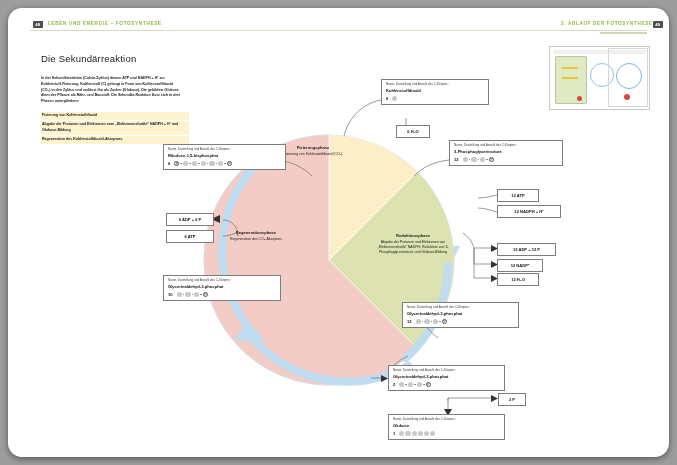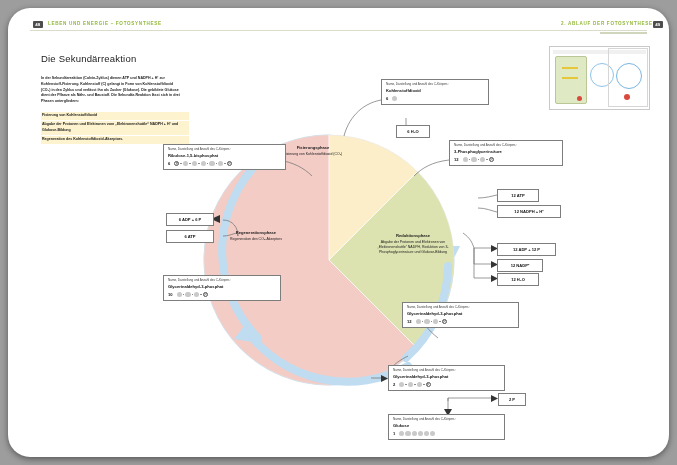--- a/index.html
+++ b/index.html
@@ -1,18 +1,18 @@
 <!DOCTYPE html>
 <html><head>
 <meta charset="utf-8">
 <style>
   html,body{margin:0;padding:0;background:#9a9a9a;}
   body{font-family:"Liberation Sans",sans-serif;}
   .viewport{position:relative;width:677px;height:465px;overflow:hidden;background:#9d9d9d;}
-  .page{position:absolute;left:8px;top:8px;width:661px;height:449px;background:#ffffff;border-radius:22px;box-shadow:0 2px 6px rgba(0,0,0,.45);overflow:hidden;}
+  .page{position:absolute;left:8px;top:8px;width:661px;height:449px;background:#ffffff;border-radius:14px;box-shadow:0 2px 6px rgba(0,0,0,.45);overflow:hidden;}
 
   
   .runhead{position:absolute;left:0;top:0;width:661px;height:24px;}
   .rh-rule{position:absolute;left:22px;top:22px;width:617px;height:1px;background:#d8dcc8;}
   .rh-rule2{position:absolute;left:592px;top:24px;width:47px;height:2px;background:#cfd6bc;}
   .pagenum{position:absolute;top:13px;font-size:4.4px;font-weight:bold;color:#ffffff;background:#4d4d4d;
            padding:1.2px 2.2px;border-radius:1px;letter-spacing:.2px;}
   .pagenum.l{left:25px;}
   .pagenum.r{left:645px;}
   .rh-title{position:absolute;top:13px;font-size:4.6px;font-weight:bold;color:#93b83b;letter-spacing:.7px;}

